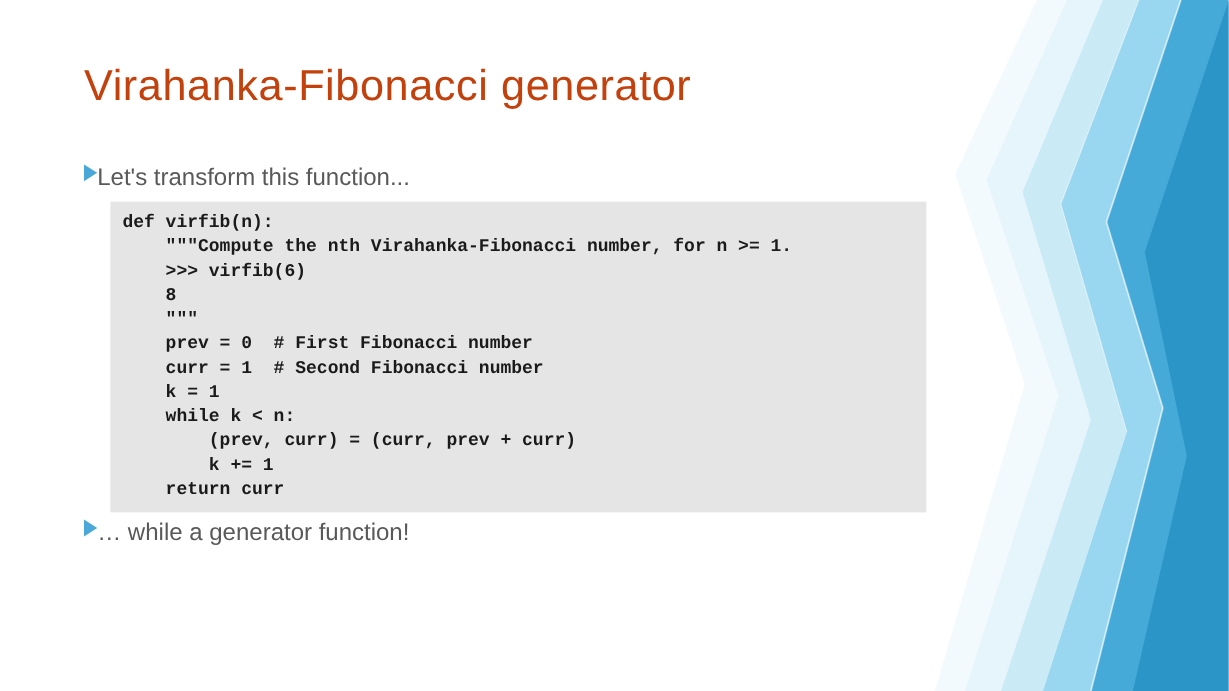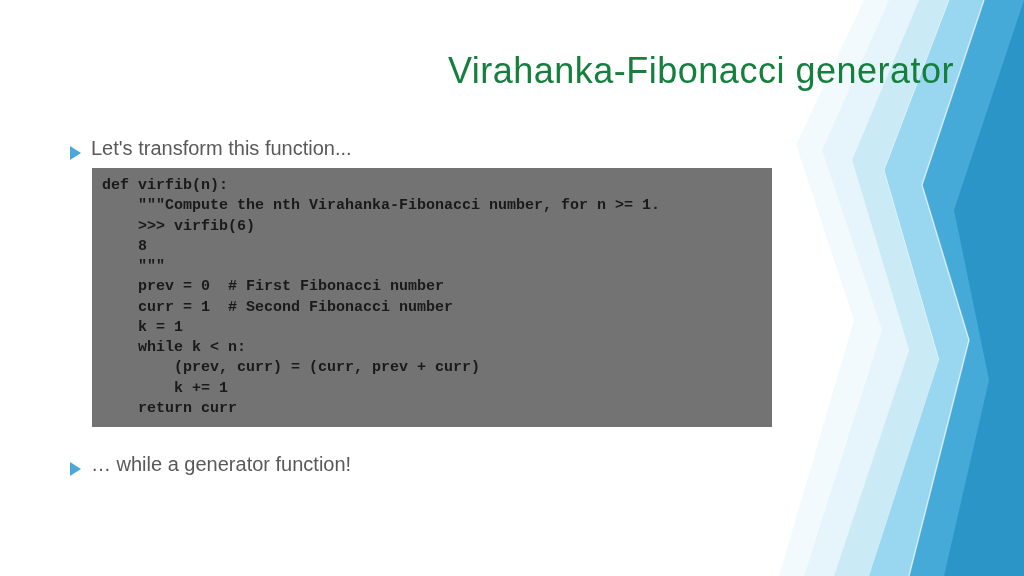--- a/index.html
+++ b/index.html
@@ -21,48 +21,46 @@
     }
     .decoration svg { width: 100%; height: 100%; }
     .content {
       position: relative;
       padding: 50px 70px 40px 70px;
       z-index: 1;
     }
     .title {
       font-size: 36px;
       font-weight: 400;
-      color: #15803d;
+      color: #c2410c;
       margin-bottom: 45px;
       letter-spacing: 0.5px;
-      text-align: right;
     }
     .bullet-row {
       display: flex;
-      align-items: flex-end;
-      gap: 10px;
+      align-items: flex-start;
       margin-bottom: 8px;
     }
     .bullet-icon {
       width: 0;
       height: 0;
       border-top: 7px solid transparent;
       border-bottom: 7px solid transparent;
       border-left: 11px solid #4aa8d8;
       flex-shrink: 0;
     }
     .bullet-text {
       font-size: 20px;
       color: #595959;
       font-weight: 400;
     }
     .code-block {
-      background: #737373;
+      background: #e5e5e5;
       padding: 8px 10px;
-      margin: 4px 0 26px 22px;
+      margin: 4px 0 6px 22px;
       max-width: 680px;
     }
     .code-block pre {
       font-family: 'Courier New', Courier, monospace;
       font-size: 15px;
       font-weight: bold;
       color: #1a1a1a;
       line-height: 1.35;
       white-space: pre;
     }

